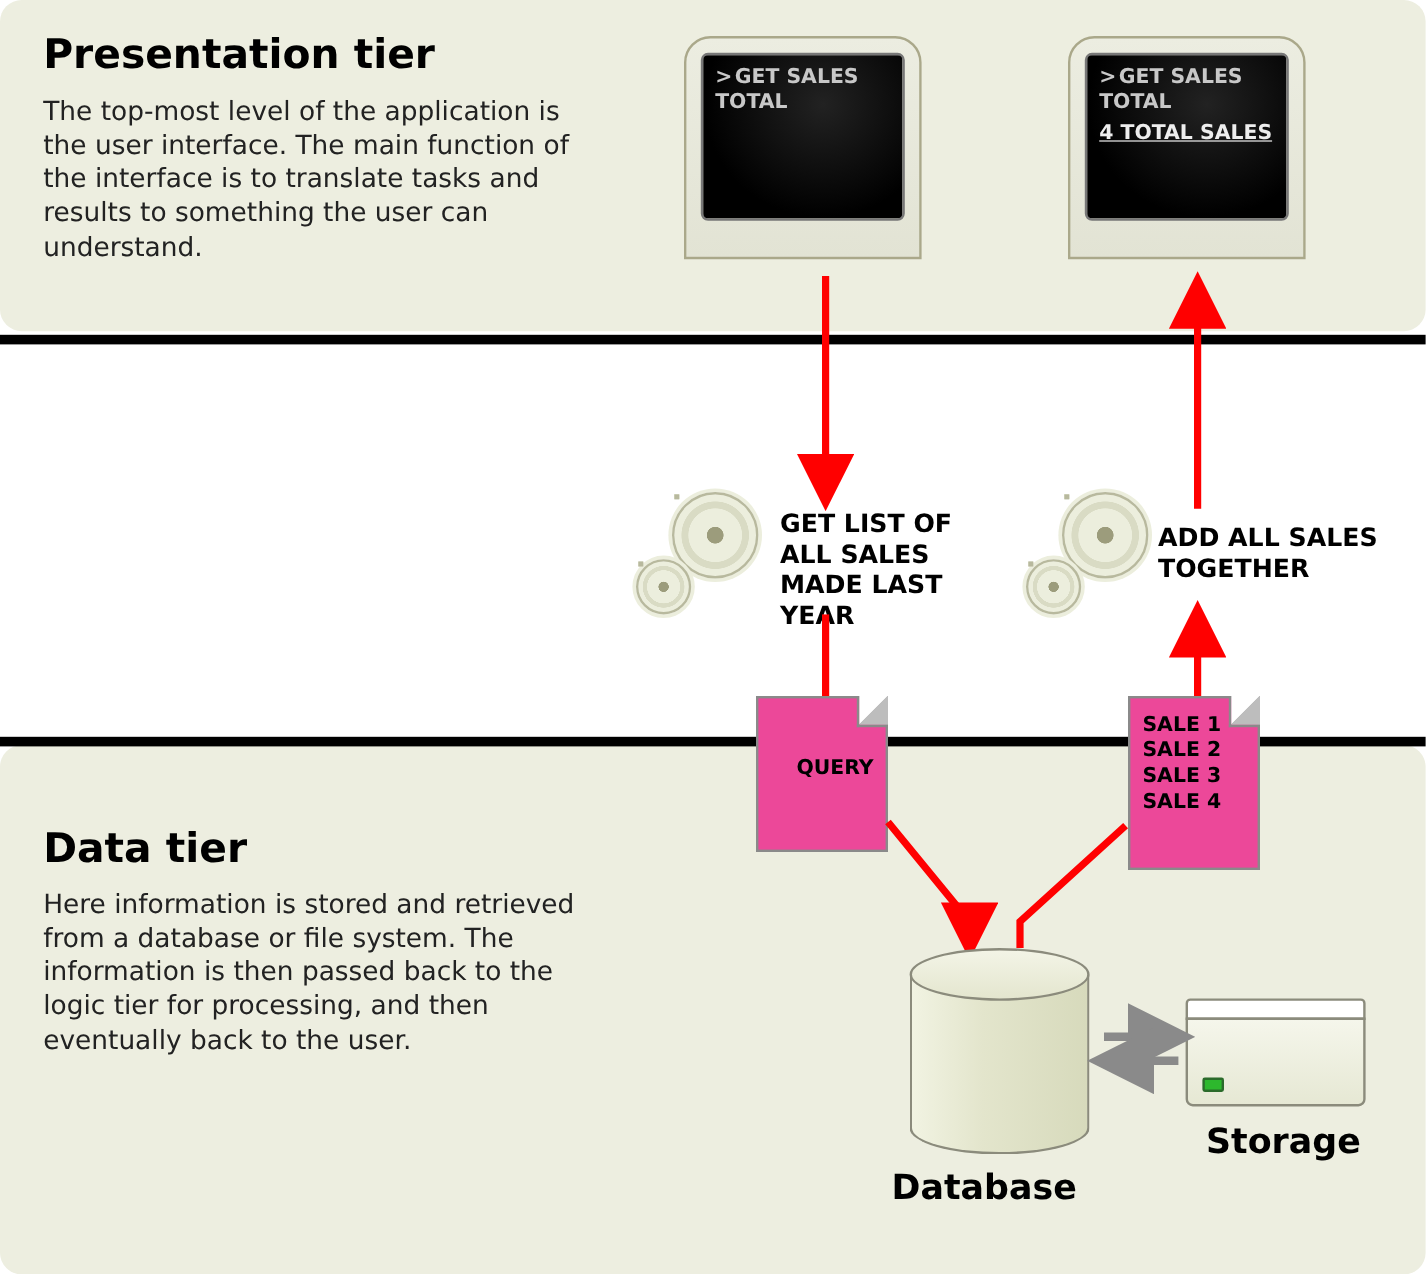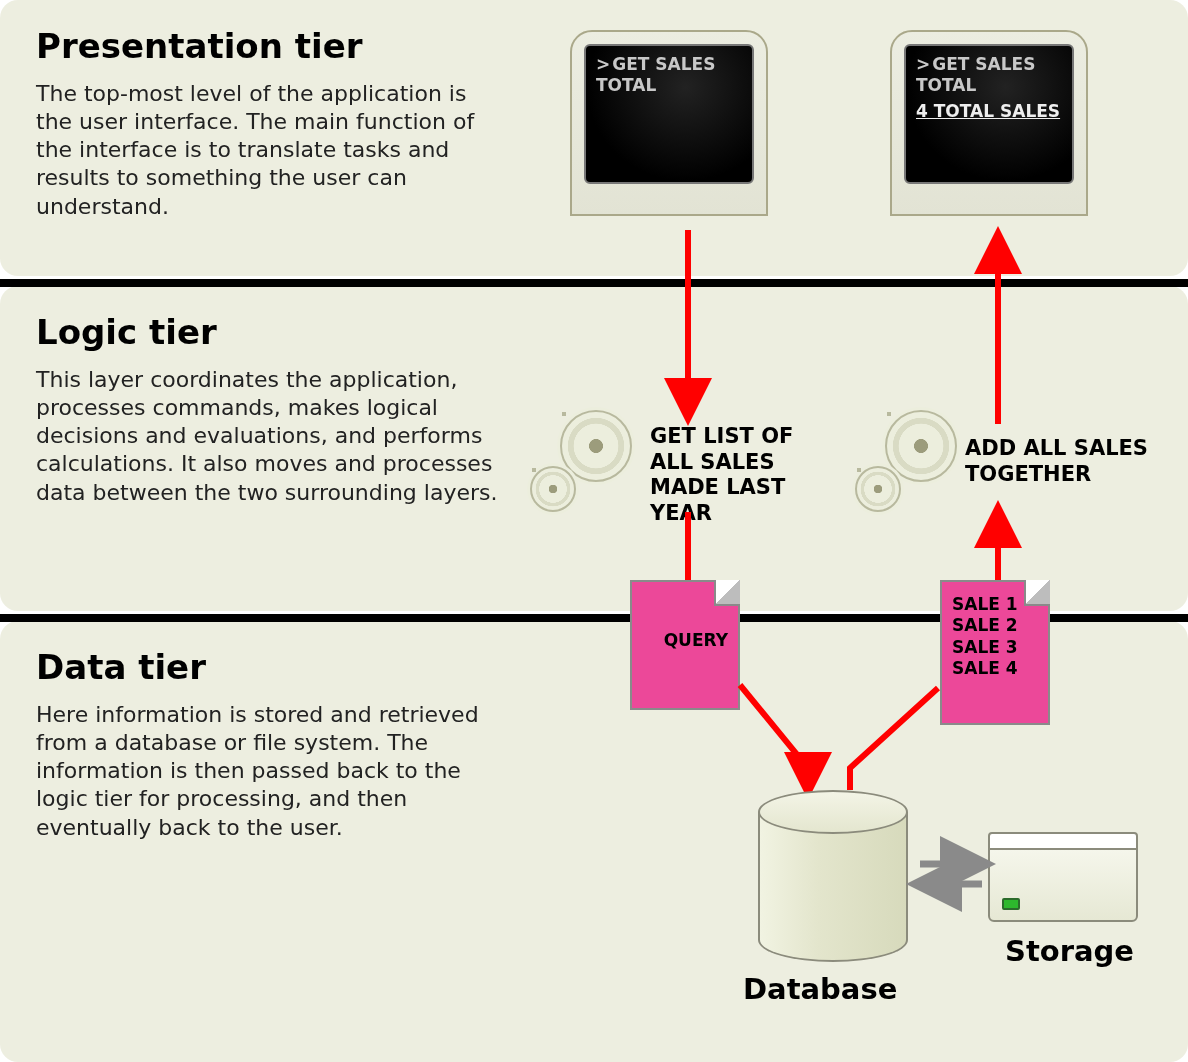--- a/index.html
+++ b/index.html
@@ -182,27 +182,23 @@
 </head>
 <body>
 
 <div class="canvas">
 
   <div id="tier1" class="tier">
     <div class="tier-title">Presentation tier</div>
     <div class="tier-desc">The top-most level of the application is the user interface. The main function of the interface is to translate tasks and results to something the user can understand.</div>
   </div>
 
-  <div id="tier2" class="tier">
-    <div class="tier-title">Logic tier</div>
-    <div class="tier-desc">This layer coordinates the application, processes commands, makes logical decisions and evaluations, and performs calculations.  It also moves and processes data between the two surrounding layers.</div>
-  </div>
 
   <div id="tier3" class="tier">
-    <div class="tier-title" style="">Data tier</div>
+    <div class="tier-title" style="margin-top:40px">Data tier</div>
     <div class="tier-desc">Here information is stored and retrieved from a database or file system.  The information is then passed back to the logic tier for processing, and then eventually back to the user.</div>
   </div>
 
   <div class="divider" style="top:279px"></div>
   <div class="divider" style="top:614px"></div>
 
   <div class="monitor" style="top:30px; left:570px">
     <div class="monitor-shell">
       <div class="monitor-screen">
         <span>&gt;</span><span style="margin-left:2px">GET SALES TOTAL</span>

